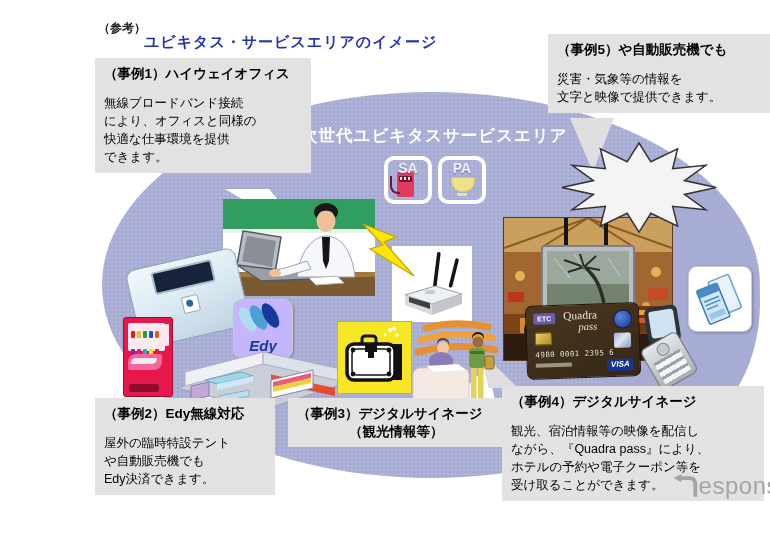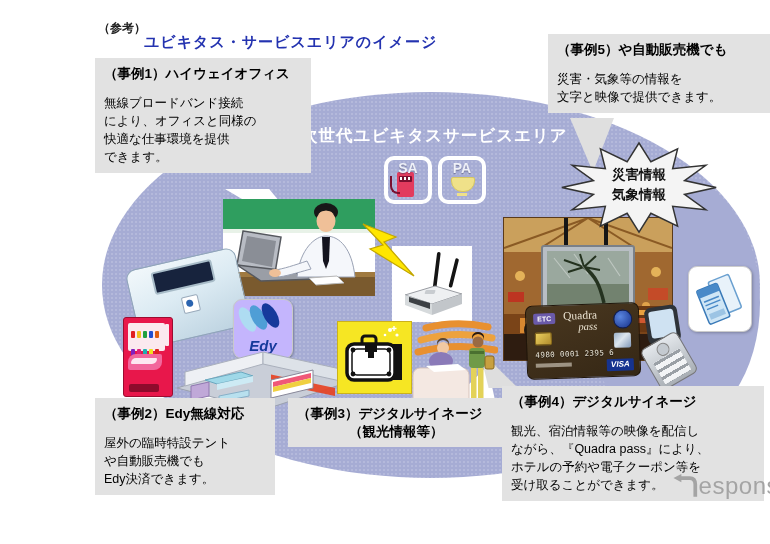--- a/index.html
+++ b/index.html
@@ -334,24 +334,20 @@
     <rect x="43" y="66" width="82" height="21" fill="#72826f"></rect>
     <path d="M100,85 C96,68 92,58 80,49" stroke="#24321f" stroke-width="3.5" fill="none"></path>
     <path d="M80,49 L60,42 M80,49 L64,54 M80,49 L92,38 M80,49 L96,52 M80,49 L76,36" stroke="#24321f" stroke-width="2" fill="none"></path>
     <path d="M50,40 L66,60 M70,36 L84,56 M104,40 L116,58" stroke="#ffffff" stroke-width="1.2" opacity="0.35"></path>
   </svg>
 
   <div class="starburst">
     <svg viewBox="0 0 160 95" width="162" height="94">
       <polygon points="158,47 126,54 147.5,69.5 114,66 119,86 92,73 80,92 68,73 41,86 46,66 12.5,69.5 34,54 2,47 34,40 12.5,24.5 46,28 41,8 68,21 80,2 92,21 119,8 114,28 147.5,24.5 126,40" fill="#f4f4f4" stroke="#333" stroke-width="1.5"></polygon>
     </svg>
-    <div class="txt">
-      <div>災害情報</div>
-      <div>気象情報</div>
-    </div>
   </div>
 
   <div class="art" id="card">
     <div class="card-etc">ETC</div>
     <div class="card-brand">
       <div>Quadra</div>
       <div class="p2">pass</div>
     </div>
     <div class="card-circle"></div>
     <div class="card-chip"></div>

